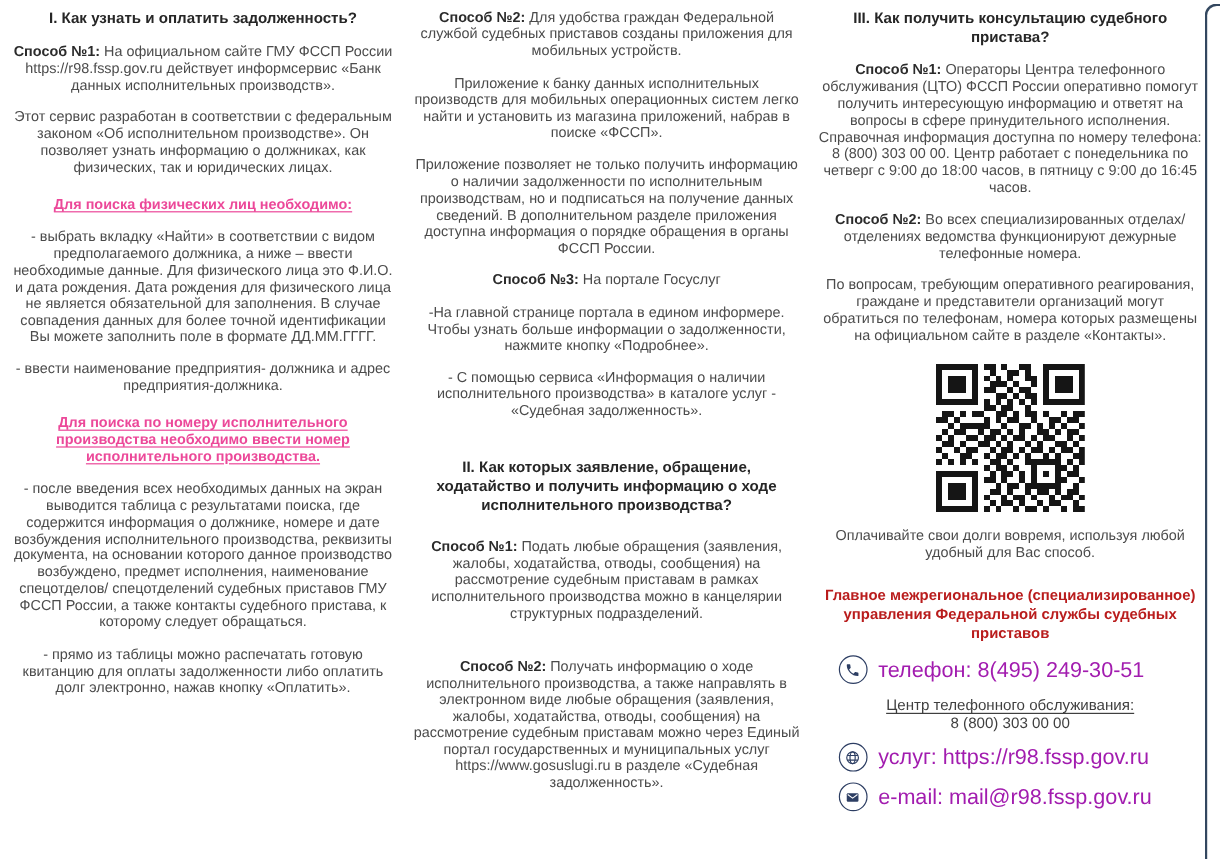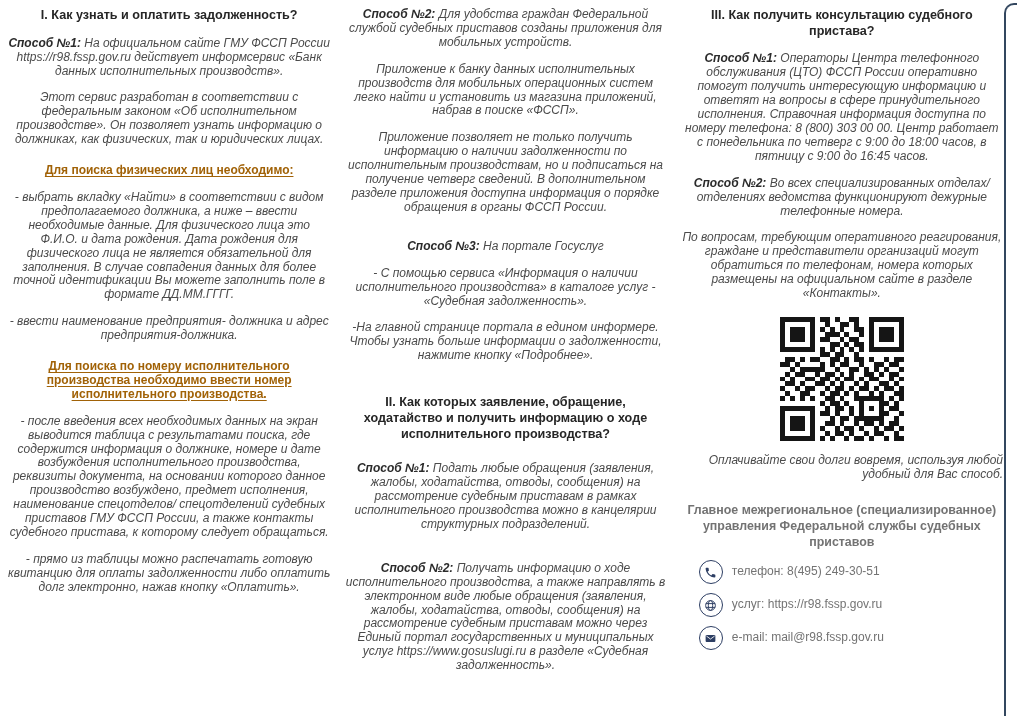--- a/index.html
+++ b/index.html
@@ -23,48 +23,48 @@
     gap:14px;
   }
   .col{
     flex:1 1 0;
     min-width:0;
     text-align:center;
     color:#4b4b4b;
     font-size:12px;
     line-height:1.16;
   }
-  .col .p{margin:13px 0 0;font-style:italic;}
+  .col .p{margin:13px 0 0;}
   .b{font-weight:bold;color:#2b2b2b;}
   .h{
     margin:8px 0 0;
     font-weight:bold;
     color:#262626;
     font-size:12.6px;
     line-height:1.25;
   }
   .h.mid{margin-top:32px;}
   .hu{
     margin:17px 0 0;
     font-weight:bold;
-    color:#a16207;
+    color:#ec4899;
     text-decoration:underline;
     text-underline-offset:2px;
   }
   .qr-wrap{
     margin:16px auto 0;
     width:124px;height:124px;
     display:flex;align-items:center;justify-content:center;
   }
   .qr-wrap svg{width:124px;height:124px;fill:#151515;shape-rendering:crispEdges;}
-  .pay-note{margin:22px 0 0;text-align:right;}
+  .pay-note{margin:22px 0 0;}
   .org{
     margin:20px 0 0;
     font-weight:bold;
-    color:#737373;
+    color:#b91c1c;
     font-size:12.4px;
     line-height:1.3;
   }
   .contacts{
     margin:10px auto 0;
     width:286px;
     text-align:left;
   }
   .contact-row{
     display:flex;align-items:center;
@@ -74,21 +74,21 @@
   .icon-circle{
     flex:0 0 auto;
     width:24px;height:24px;
     border:1.6px solid #2d3e63;
     border-radius:50%;
     display:flex;align-items:center;justify-content:center;
     color:#2d3e63;
     box-sizing:border-box;
   }
   .icon-circle svg{width:13px;height:13px;display:block;}
-  .contact-text{font-size:12px;color:#737373;}
+  .contact-text{font-size:18px;color:#a21caf;}
   .cto-block{
     margin-top:11px;
     text-align:center;
     font-size:12.6px;color:#3f3f3f;
   }
   .cto-block .u{text-decoration:underline;text-underline-offset:2px;}
   .edge-line{
     position:absolute;
     left:1004px;top:3px;
     width:20px;height:720px;
@@ -112,24 +112,24 @@
       <p class="p">- выбрать вкладку «Найти»  в соответствии с видом предполагаемого должника, а ниже – ввести необходимые данные. Для физического лица это Ф.И.О. и дата рождения. Дата рождения для физического лица не является обязательной для заполнения. В случае совпадения данных для более точной идентификации Вы можете заполнить поле в формате ДД.ММ.ГГГГ.</p>
       <p class="p">- ввести наименование предприятия- должника и адрес предприятия-должника.</p>
       <p class="hu">Для поиска по номеру исполнительного производства необходимо ввести номер исполнительного производства.</p>
       <p class="p">- после введения всех необходимых данных на экран выводится таблица с результатами поиска, где содержится информация о должнике, номере и дате возбуждения исполнительного производства, реквизиты документа, на основании которого данное производство возбуждено, предмет исполнения, наименование спецотделов/ спецотделений  судебных приставов ГМУ ФССП России, а также контакты судебного пристава, к которому следует обращаться.</p>
       <p class="p">- прямо из таблицы можно распечатать готовую квитанцию для оплаты задолженности либо оплатить долг электронно, нажав кнопку «Оплатить».</p>
     </div>
 
     <div class="col">
       <p class="p" style="margin-top:8px"><span class="b">Способ №2:</span> <span>Для удобства граждан Федеральной службой судебных приставов созданы приложения для мобильных устройств.</span></p>
       <p class="p">Приложение к банку данных исполнительных производств для мобильных операционных систем легко найти и установить из магазина приложений, набрав в поиске «ФССП».</p>
-      <p class="p">Приложение позволяет не только получить информацию о наличии задолженности по исполнительным производствам, но и подписаться на получение четверг сведений. В дополнительном разделе приложения доступна информация о порядке обращения в органы ФССП России.</p>
-      <p class="p" style="margin-top:25px"><span class="b">Способ №3:</span> <span>На портале Госуслуг</span></p>
+      <p class="p">Приложение позволяет не только получить информацию о наличии задолженности по исполнительным производствам, но и подписаться на получение данных сведений. В дополнительном разделе приложения доступна информация о порядке обращения в органы ФССП России.</p>
+      <p class="p" style="margin-top:12px"><span class="b">Способ №3:</span> <span>На портале Госуслуг</span></p>
+      <p class="p">-На главной странице портала в едином информере. Чтобы узнать больше информации о задолженности, нажмите кнопку «Подробнее».</p>
       <p class="p">- С помощью сервиса «Информация о наличии исполнительного производства» в каталоге услуг  - «Судебная задолженность».</p>
-      <p class="p">-На главной странице портала в едином информере. Чтобы узнать больше информации о задолженности, нажмите кнопку «Подробнее».</p>
       <p class="h mid">II. Как которых заявление, обращение, ходатайство и получить информацию о ходе исполнительного производства?</p>
       <p class="p" style="margin-top:20px"><span class="b">Способ №1:</span> <span>Подать любые обращения (заявления, жалобы, ходатайства, отводы, сообщения) на рассмотрение судебным приставам в рамках исполнительного производства можно в канцелярии структурных подразделений.</span></p>
       <p class="p" style="margin-top:30px"><span class="b">Способ №2:</span> <span>Получать информацию о ходе исполнительного производства, а также направлять в электронном виде любые обращения (заявления, жалобы, ходатайства, отводы, сообщения) на рассмотрение судебным приставам можно через Единый портал государственных и муниципальных услуг https://www.gosuslugi.ru в разделе «Судебная задолженность».</span></p>
     </div>
 
     <div class="col">
       <p class="h">III. Как получить консультацию судебного пристава?</p>
       <p class="p"><span class="b">Способ №1:</span> <span>Операторы Центра телефонного обслуживания  (ЦТО) ФССП России оперативно помогут получить интересующую информацию и ответят на вопросы в сфере принудительного исполнения. Справочная информация доступна по номеру телефона:  8 (800) 303 00 00. Центр работает с понедельника по четверг с 9:00 до 18:00 часов, в пятницу с 9:00 до 16:45 часов.</span></p>
       <p class="p"><span class="b">Способ №2:</span> <span>Во всех специализированных отделах/ отделениях ведомства функционируют дежурные телефонные номера.</span></p>
       <p class="p">По вопросам, требующим оперативного реагирования, граждане и представители организаций могут обратиться по телефонам, номера которых размещены на официальном сайте в разделе «Контакты».</p>
@@ -472,20 +472,24 @@
       <div class="contacts">
         <div class="contact-row">
           <span class="icon-circle">
             <svg viewBox="0 0 24 24" fill="currentColor">
                 <path d="M6.62 10.79a15.05 15.05 0 0 0 6.59 6.59l2.2-2.2c.27-.27.67-.36 1.02-.24 1.12.37 2.33.57 3.57.57.55 0 1 .45 1 1V20c0 .55-.45 1-1 1C10.85 21 3 13.15 3 4c0-.55.45-1 1-1h3.5c.55 0 1 .45 1 1 0 1.25.2 2.45.57 3.57.11.35.03.74-.25 1.02l-2.2 2.2z"></path>
               </svg>
           </span>
           <span class="contact-text">телефон:  8(495) 249-30-51</span>
         </div>
 
+        <div class="cto-block">
+          <div class="u">Центр телефонного обслуживания:</div>
+          <div>8 (800) 303 00 00</div>
+        </div>
 
         <div class="contact-row">
           <span class="icon-circle">
             <svg viewBox="0 0 24 24" fill="none" stroke="currentColor" stroke-width="1.8">
                 <circle cx="12" cy="12" r="9"></circle>
                 <ellipse cx="12" cy="12" rx="4" ry="9"></ellipse>
                 <line x1="3.6" y1="8.5" x2="20.4" y2="8.5"></line>
                 <line x1="3.6" y1="15.5" x2="20.4" y2="15.5"></line>
               </svg>
           </span>

